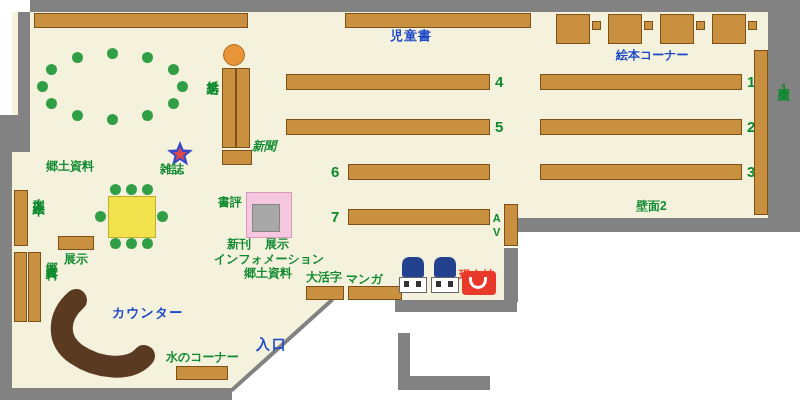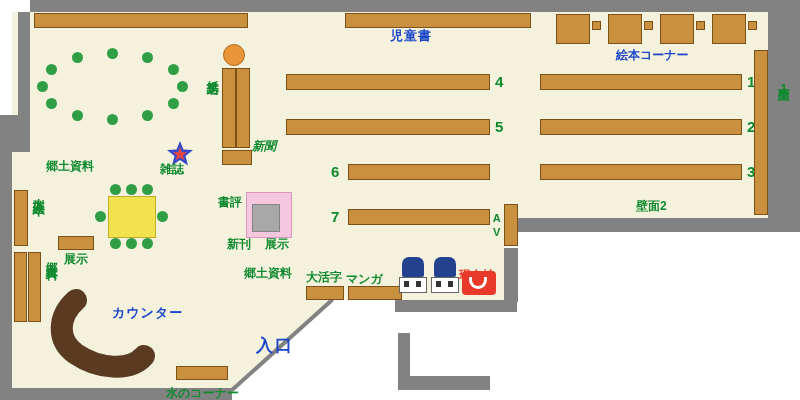--- a/index.html
+++ b/index.html
@@ -10,21 +10,21 @@
   .shelf{position:absolute;background:#c9913f;border:1.5px solid #7d5018;box-sizing:border-box;}
   .chair{position:absolute;width:9px;height:9px;background:#c9913f;border:1px solid #7d5018;box-sizing:border-box;}
   .dot{position:absolute;width:11px;height:11px;border-radius:50%;background:#2f9e44;}
   .lbl{position:absolute;font-weight:bold;font-size:12px;white-space:pre;line-height:1.15;}
   .green{color:#0f8a2f;}
   .blue{color:#1a46c8;}
   .red{color:#e8392a;}
   .white{color:#ffffff;font-size:14px;letter-spacing:1px;text-shadow:0 0 2px rgba(90,80,60,.5);}
   .vert{writing-mode:vertical-rl;text-orientation:upright;letter-spacing:2px;}
   .num{position:absolute;font-size:15px;font-weight:bold;color:#0f8a2f;}
-  .big{font-size:17px;letter-spacing:2px;}
+  .big{font-size:14px;letter-spacing:2px;}
   .roundtable{position:absolute;width:22px;height:22px;border-radius:50%;background:#e8953a;border:1px solid #b06a1a;box-sizing:border-box;}
   .ytable{position:absolute;left:108px;top:196px;width:48px;height:42px;background:#f2e24e;border:1px solid #c0ae28;box-sizing:border-box;}
   .pink{position:absolute;left:246px;top:192px;width:46px;height:46px;background:#f6c8e0;border:1px solid #d898c0;box-sizing:border-box;}
   .gray-display{position:absolute;left:252px;top:204px;width:28px;height:28px;background:#a8a8a8;border:1px solid #848484;box-sizing:border-box;}
   .machine-top{position:absolute;width:22px;height:20px;background:#24418f;border-radius:7px 7px 2px 2px;}
   .machine-base{position:absolute;width:28px;height:16px;background:#ffffff;border:1px solid #666;box-sizing:border-box;}
   .machine-dot{position:absolute;width:5px;height:6px;background:#333;}
   .cur{position:absolute;left:462px;top:271px;width:34px;height:24px;background:#e8392a;border-radius:4px;}
   .cur-u{position:absolute;left:469px;top:277px;width:18px;height:12px;border:3px solid #ffffff;border-top:none;border-radius:0 0 9px 9px;box-sizing:border-box;}
   .diag{position:absolute;left:214px;top:343px;width:136px;height:4px;background:#828282;transform:rotate(-42deg);}
@@ -127,20 +127,21 @@
   <div class="dot" style="left:126px;top:238px;"></div>
   <div class="dot" style="left:142px;top:238px;"></div>
   <div class="dot" style="left:95px;top:211px;"></div>
   <div class="dot" style="left:157px;top:211px;"></div>
 
   <div class="lbl green" style="left:218px;top:196px;">書評</div>
   <div class="pink"></div>
   <div class="gray-display"></div>
   <div class="lbl green" style="left:227px;top:238px;">新刊</div>
   <div class="lbl green" style="left:265px;top:238px;">展示</div>
+  <div class="lbl green" style="left:214px;top:253px;">インフォメーション</div>
   <div class="lbl green" style="left:244px;top:267px;">郷土資料</div>
 
   <div class="lbl green" style="left:306px;top:271px;">大活字</div>
   <div class="shelf" style="left:306px;top:286px;width:38px;height:14px;"></div>
   <div class="lbl green" style="left:346px;top:273px;">マンガ</div>
   <div class="shelf" style="left:348px;top:286px;width:54px;height:14px;"></div>
 
   <div class="shelf" style="left:504px;top:204px;width:14px;height:42px;"></div>
   <div class="lbl green vert" style="left:490px;top:212px;font-size:11px;">AV</div>
 
@@ -154,17 +155,17 @@
   <div class="machine-dot" style="left:448px;top:281px;"></div>
   <div class="lbl red" style="left:459px;top:269px;">現在地</div>
   <div class="cur"></div>
   <div class="cur-u"></div>
 
   <svg style="left:48px;top:288px;" width="120" height="92" viewBox="0 0 120 92">
     <path d="M 28 12 C 10 28, 8 52, 28 66 C 50 81, 82 84, 96 68" fill="none" stroke="#5a3a20" stroke-width="22" stroke-linecap="round"></path>
   </svg>
   <div class="lbl blue" style="left:112px;top:306px;font-size:13px;letter-spacing:1px;">カウンター</div>
 
-  <div class="lbl green" style="left:166px;top:351px;margin-top:36px;">水のコーナー</div>
+  <div class="lbl green" style="left:166px;top:351px;">水のコーナー</div>
   <div class="shelf" style="left:176px;top:366px;width:52px;height:14px;"></div>
   <div class="lbl blue big" style="left:256px;top:336px;">入口</div>
 
 </div>
 
 </body></html>

